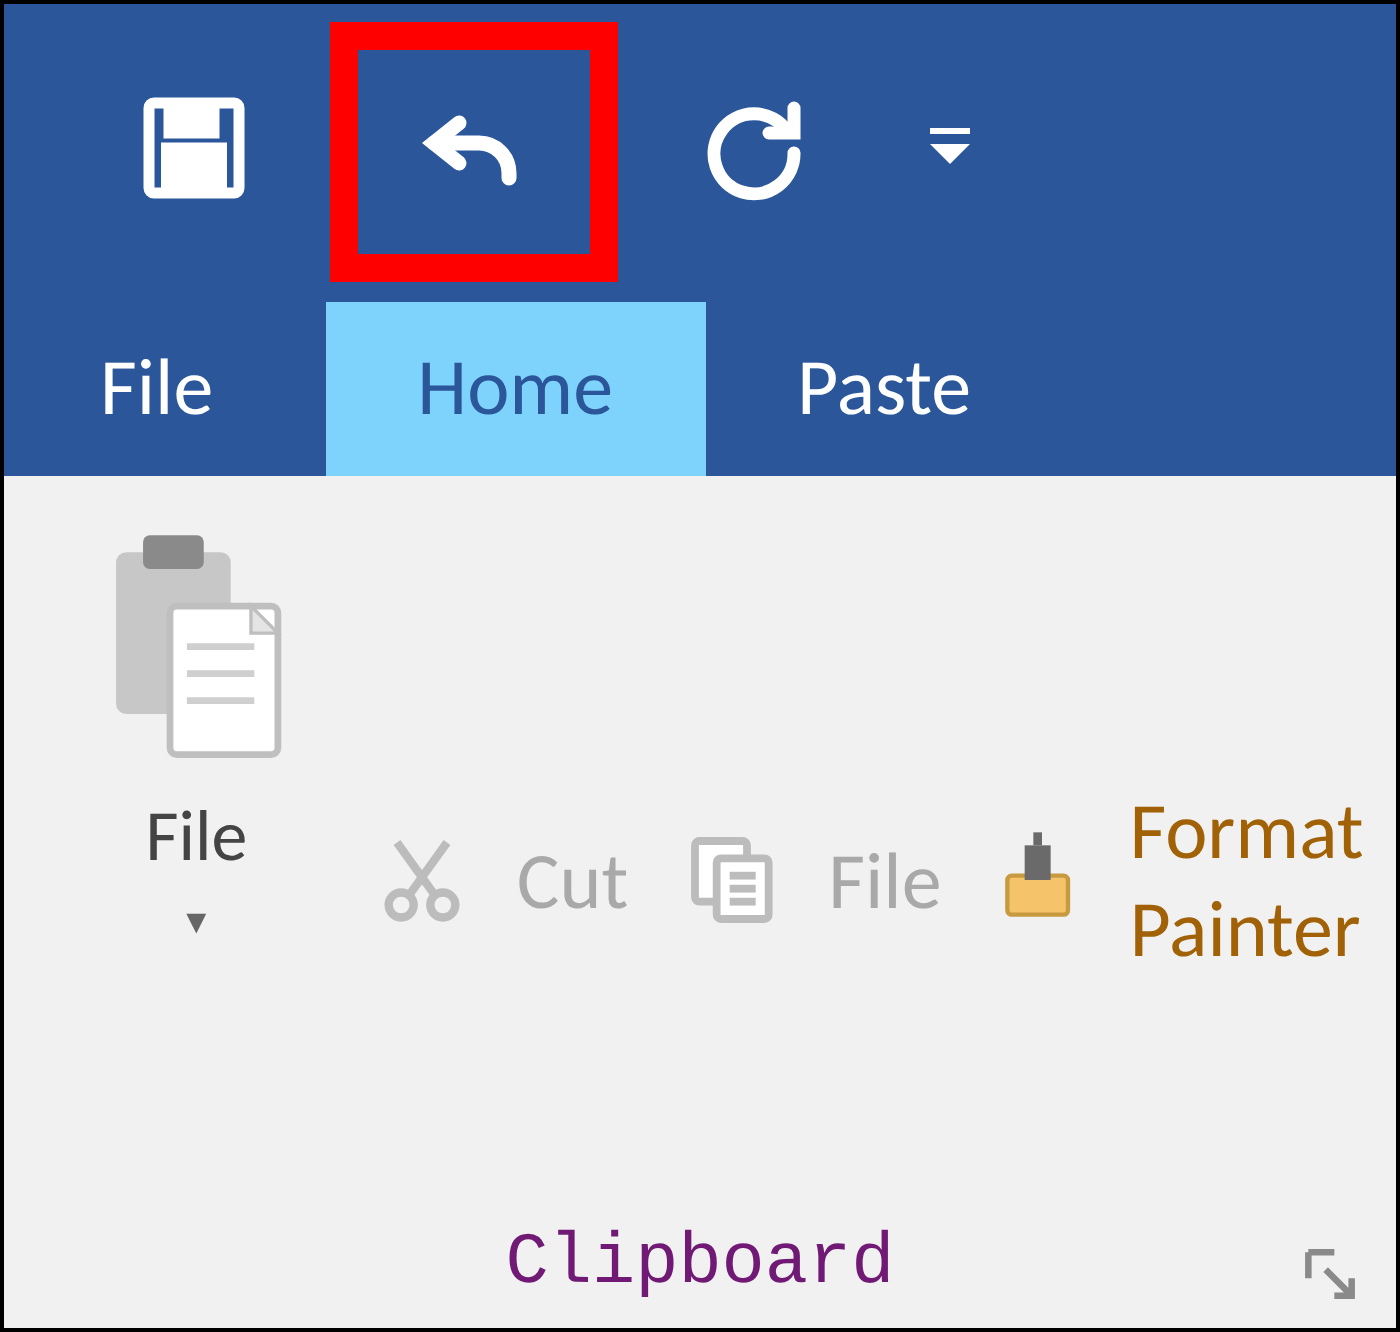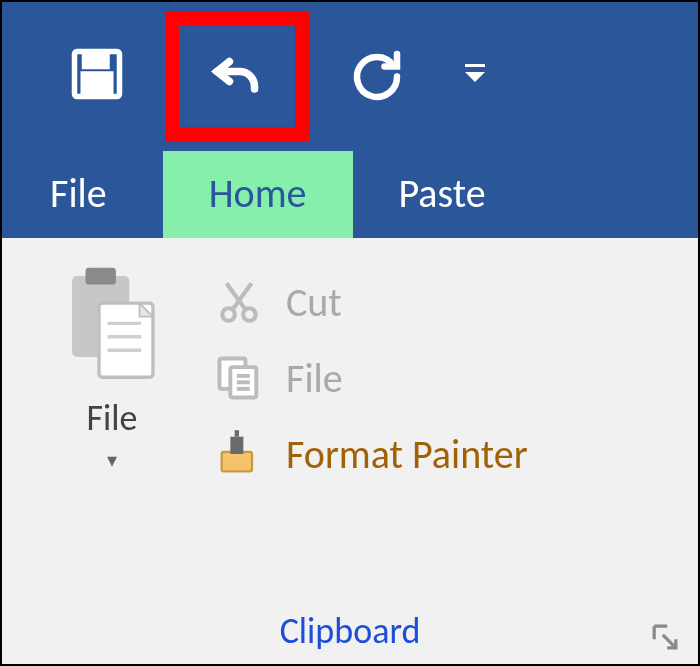--- a/index.html
+++ b/index.html
@@ -54,21 +54,21 @@
       align-items: flex-end;
     }
     .tab {
       color: #fff;
       font-size: 40px;
       font-weight: 400;
       padding: 18px 46px 20px 46px;
       cursor: pointer;
     }
     .tab.active {
-      background: #86efac;
+      background: #7dd3fc;
       color: #2b579a;
     }
     .tab.file { padding-left: 48px; padding-right: 56px; }
     .tab.insert { padding-right: 0; }
     
     .ribbon {
       background: #f1f1f1;
       height: 426px;
       display: flex;
       flex-direction: column;
@@ -101,21 +101,21 @@
       font-size: 36px;
       margin-top: 0;
     }
     .paste-arrow {
       color: #666;
       font-size: 20px;
       margin-top: 8px;
     }
     .actions-col {
       display: flex;
-      flex-direction: column;
+      flex-direction: row;
       gap: 24px;
       padding-left: 28px;
       padding-top: 18px;
     }
     .action {
       display: flex;
       align-items: center;
       gap: 18px;
       cursor: pointer;
     }
@@ -133,22 +133,23 @@
     .action.enabled .action-label { color: #a16207; }
     .group-footer {
       display: flex;
       align-items: center;
       justify-content: center;
       position: relative;
       height: 60px;
       padding-bottom: 6px;
     }
     .group-name {
-      color: #1d4ed8;
+      color: #701a75;
       font-size: 36px;
+      font-family: Liberation Mono, monospace;
     }
     .launcher {
       position: absolute;
       right: 20px;
       bottom: 14px;
       width: 26px;
       height: 26px;
       cursor: pointer;
     }
   </style>

